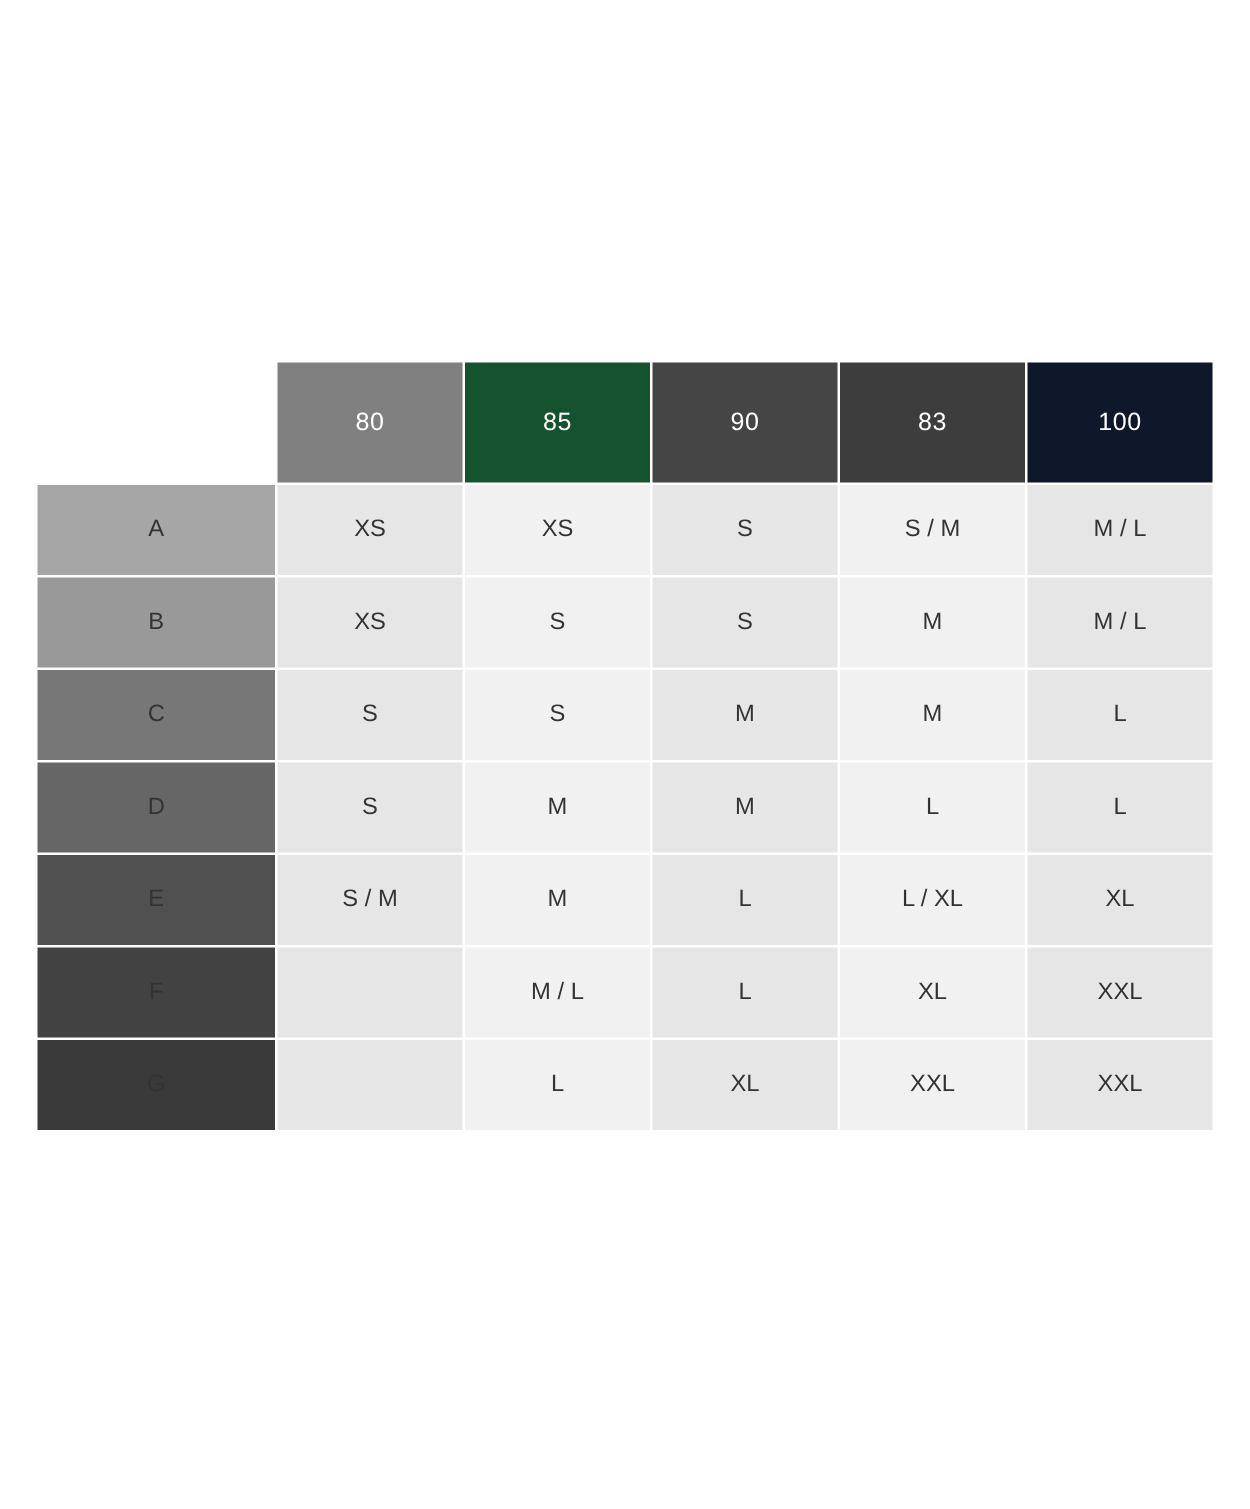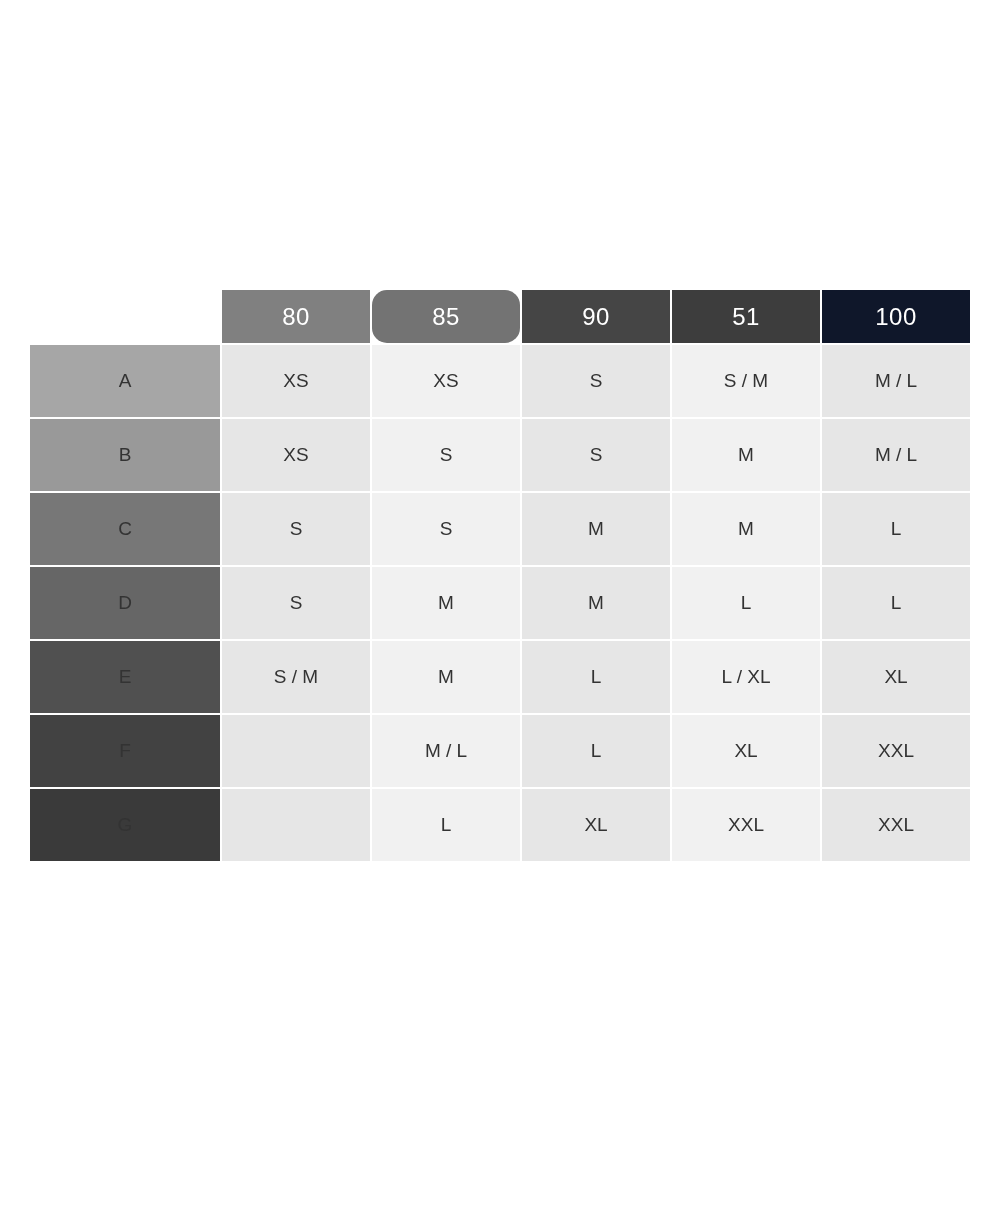--- a/index.html
+++ b/index.html
@@ -32,23 +32,23 @@
     vertical-align: middle;
     font-weight: normal;
     padding: 0;
   }
   
   col.col-cup   { width: 190px; }
   col.col-band  { width: 148px; }
 
   
   tr.header-row th {
-    height: 53px;
+    height: 96px;
     color: #ffffff;
-    font-size: 24px;
+    font-size: 20px;
     letter-spacing: 0.5px;
   }
   th.corner-cell {
     background: transparent;
   }
   
   tr.body-row td {
     height: 72px;
     font-size: 19px;
     color: #333333;
@@ -77,23 +77,23 @@
       <col class="col-band">
       <col class="col-band">
       <col class="col-band">
       <col class="col-band">
       <col class="col-band">
     </colgroup>
     <thead>
       <tr class="header-row">
         <th class="corner-cell"></th>
         <th class="band-header" style="background: rgb(128, 128, 128);">80</th>
-        <th class="band-header" style="background: #737373; border-radius: 15px;">85</th>
+        <th class="band-header" style="background: #14532d;">85</th>
         <th class="band-header" style="background: rgb(69, 69, 69);">90</th>
-        <th class="band-header" style="background: rgb(61, 61, 61);">51</th>
+        <th class="band-header" style="background: rgb(61, 61, 61);">83</th>
         <th class="band-header" style="background: #0f172a;">100</th>
       </tr>
     </thead>
     <tbody>
       <tr class="body-row">
         <td class="cup-cell" style="background: rgb(166, 166, 166);">A</td>
         <td class="size-cell-light">XS</td>
         <td class="size-cell-lighter">XS</td>
         <td class="size-cell-light">S</td>
         <td class="size-cell-lighter">S / M</td>

